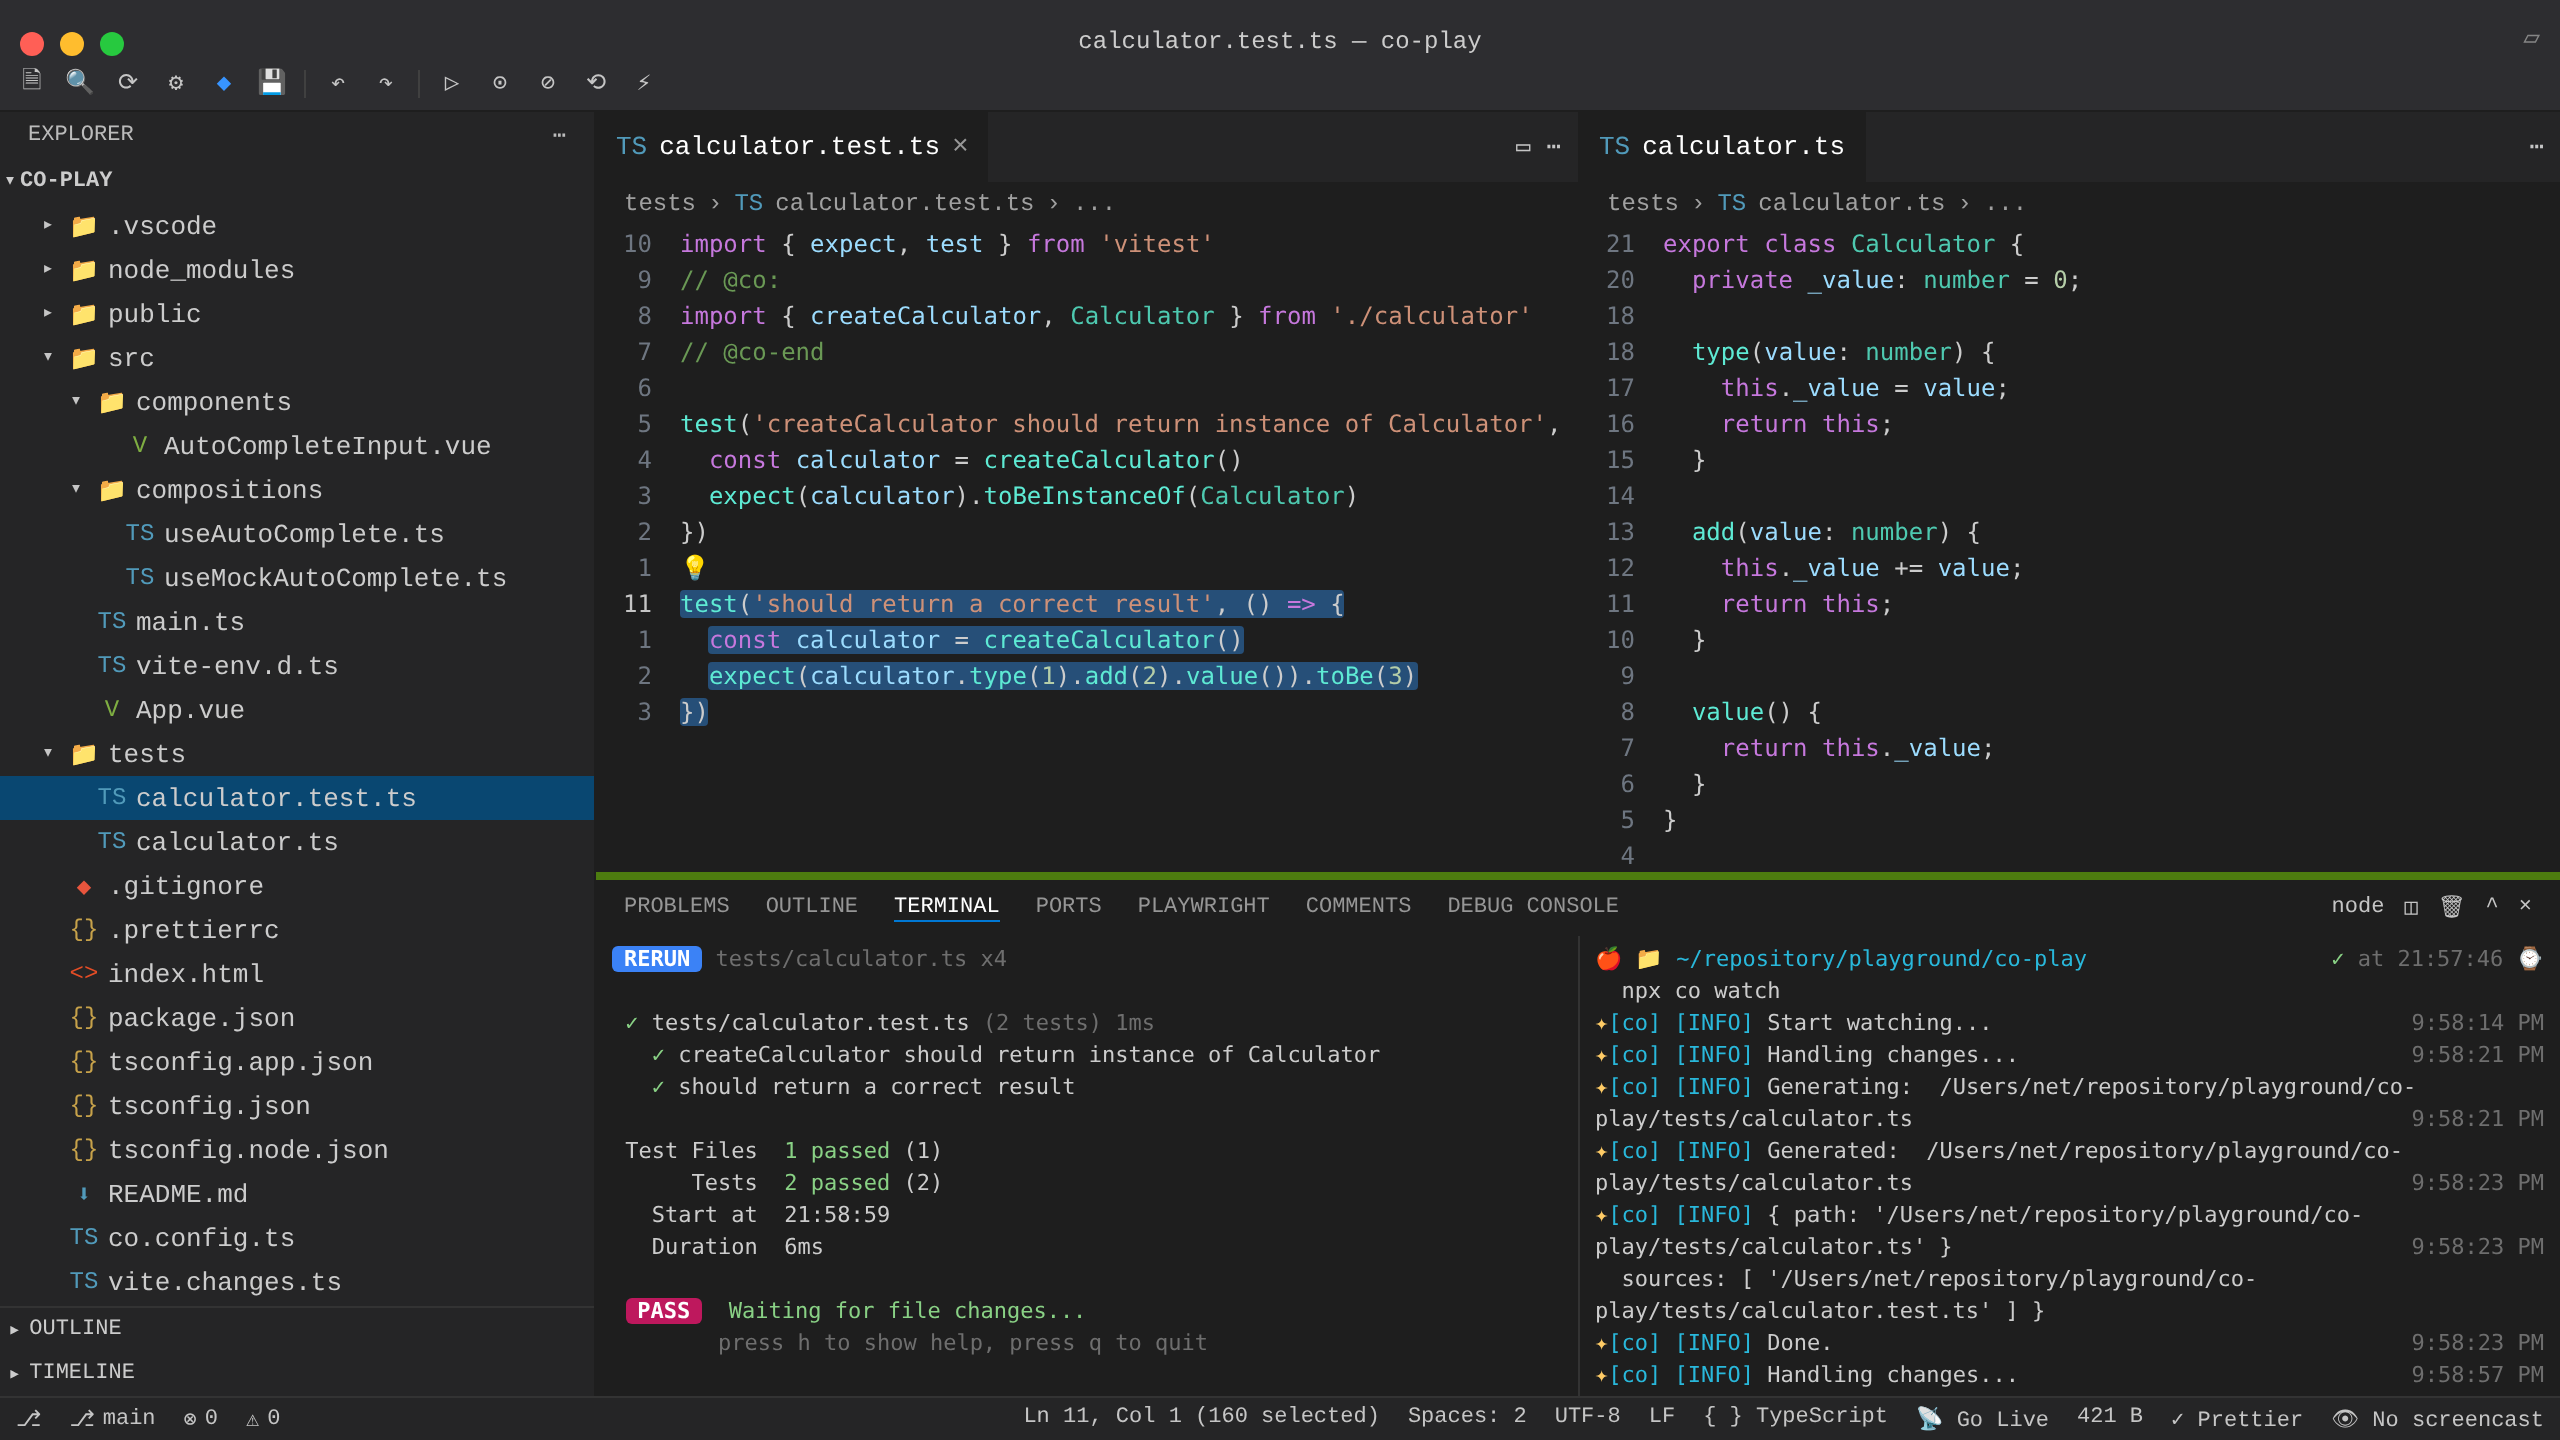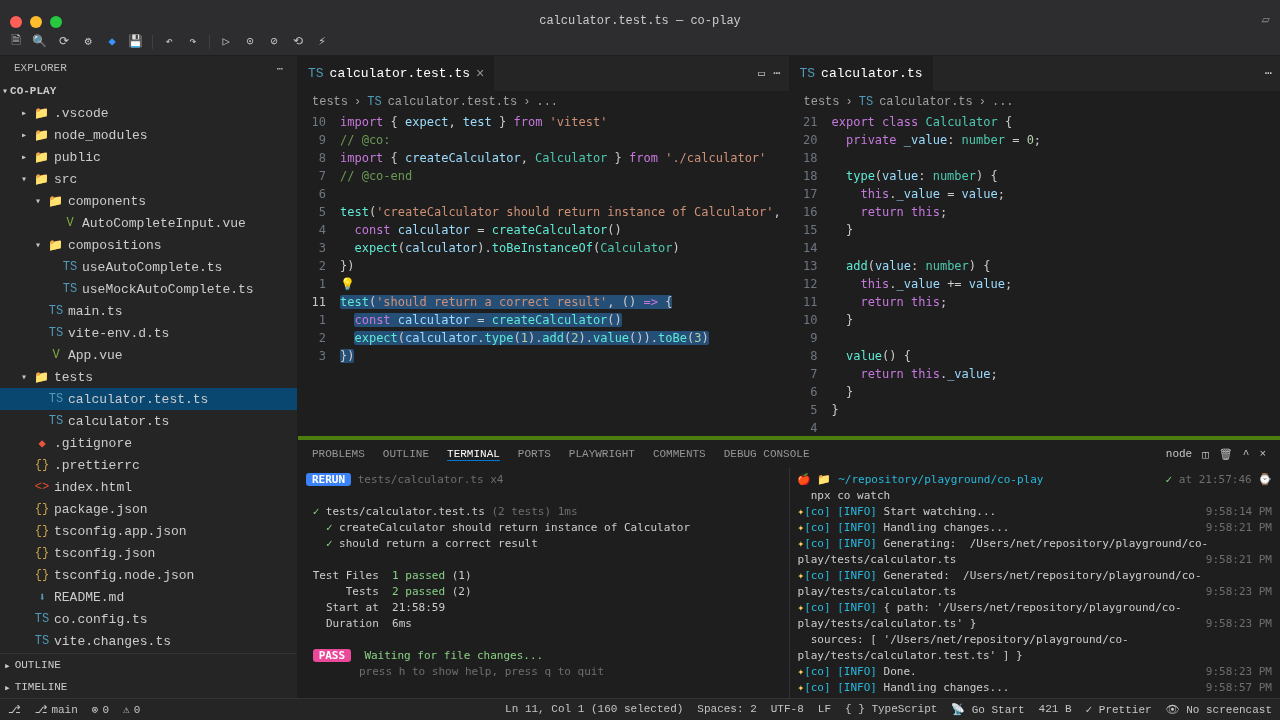--- a/index.html
+++ b/index.html
@@ -135,21 +135,21 @@
 .panel-body {
   flex: 1; display: flex; min-height: 0;
 }
 .term {
   flex: 1; overflow: hidden; font-family: "SF Mono", Menlo, monospace; font-size: 11px;
   line-height: 16px; padding: 4px 8px; white-space: pre-wrap;
 }
 .term-left { border-right: 1px solid #333; }
 .badge { padding: 0 6px; border-radius: 3px; font-weight: 600; margin-top: 12px; }
 .badge-rerun { background: #3b82f6; color: #fff; }
-.badge-pass { background: #ec4899; color: #fff; }
+.badge-pass { background: #be185d; color: #fff; }
 .t-green { color: #89d185; }
 .t-cyan { color: #29b8db; }
 .t-yellow { color: #ffcc66; }
 .t-dim { color: #6e6e6e; }
 .statusbar {
   height: 22px; background: #252526; color: #c5c5c5; font-size: 11px;
   display: flex; align-items: center; padding: 0 8px; gap: 14px; border-top: 1px solid #333;
 }
 .statusbar .right { margin-left: auto; display: flex; gap: 14px; }
 .statusbar .err { display: flex; align-items: center; gap: 4px; }
@@ -508,18 +508,18 @@
   <span>⎇</span>
   <span class="err">⎇ <span>main</span></span>
   <span class="err">⊗ <span>0</span></span>
   <span class="err">⚠ <span>0</span></span>
   <div class="right">
     <span>Ln 11, Col 1 (160 selected)</span>
     <span>Spaces: 2</span>
     <span>UTF-8</span>
     <span>LF</span>
     <span>{ } <span>TypeScript</span></span>
-    <span>📡 <span>Go Start</span></span>
+    <span>📡 <span>Go Live</span></span>
     <span>421 B</span>
     <span>✓ <span>Prettier</span></span>
     <span>👁 <span>No screencast</span></span>
   </div>
 </div>
 
 </body></html>

